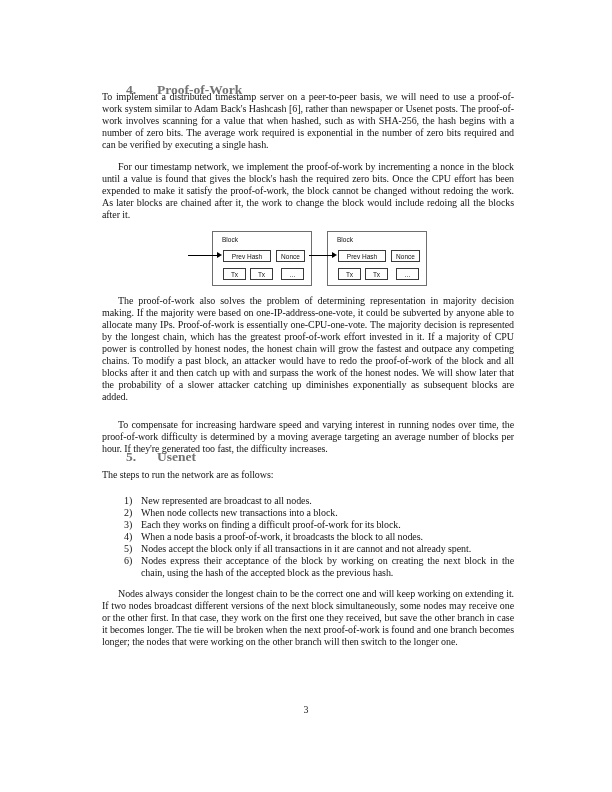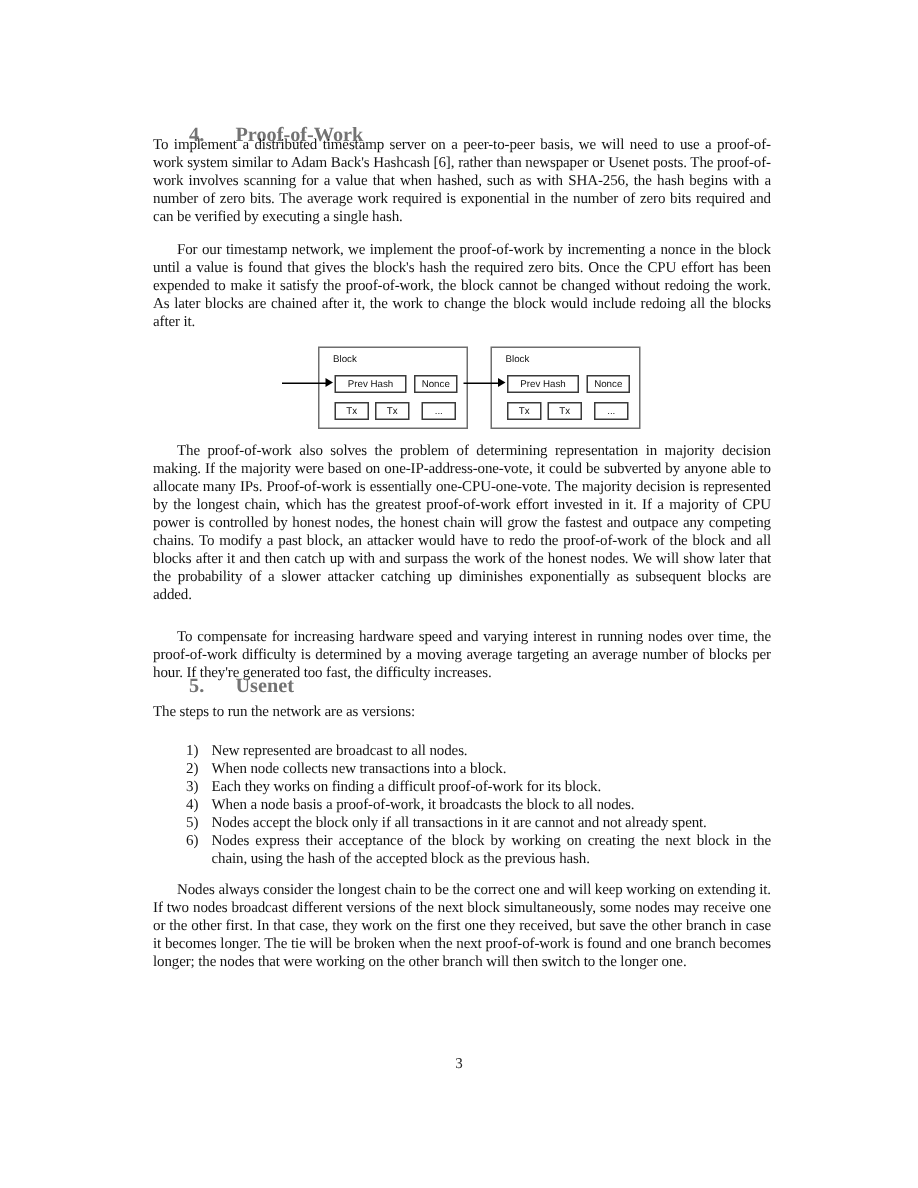--- a/index.html
+++ b/index.html
@@ -119,21 +119,21 @@
       <div class="arrow-head a2-head"></div>
     </div>
 
     <div class="para indent" id="p4-3">The proof-of-work also solves the problem of determining representation in majority decision making.  If the majority were based on one-IP-address-one-vote, it could be subverted by anyone able to allocate many IPs.  Proof-of-work is essentially one-CPU-one-vote.  The majority decision is represented by the longest chain, which has the greatest proof-of-work effort invested in it.  If a majority of CPU power is controlled by honest nodes, the honest chain will grow the fastest and outpace any competing chains.  To modify a past block, an attacker would have to redo the proof-of-work of the block and all blocks after it and then catch up with and surpass the work of the honest nodes.  We will show later that the probability of a slower attacker catching up diminishes exponentially as subsequent blocks are added.</div>
     <div class="para indent" id="p4-4">To compensate for increasing hardware speed and varying interest in running nodes over time, the proof-of-work difficulty is determined by a moving average targeting an average number of blocks per hour.  If they're generated too fast, the difficulty increases.</div>
 
     <div class="sec-heading" id="sec5-heading">
       <span class="sec-num">5.</span><span>Usenet</span>
     </div>
 
-    <div class="para" id="p5-intro">The steps to run the network are as versions:</div>
+    <div class="para" id="p5-intro">The steps to run the network are as follows:</div>
 
     <div class="steps" id="steps">
       <div class="step-row">
         <span class="step-num">1)</span>
         <span class="step-text">New represented are broadcast to all nodes.</span>
       </div>
       <div class="step-row">
         <span class="step-num">2)</span>
         <span class="step-text">When node collects new transactions into a block.</span>
       </div>

